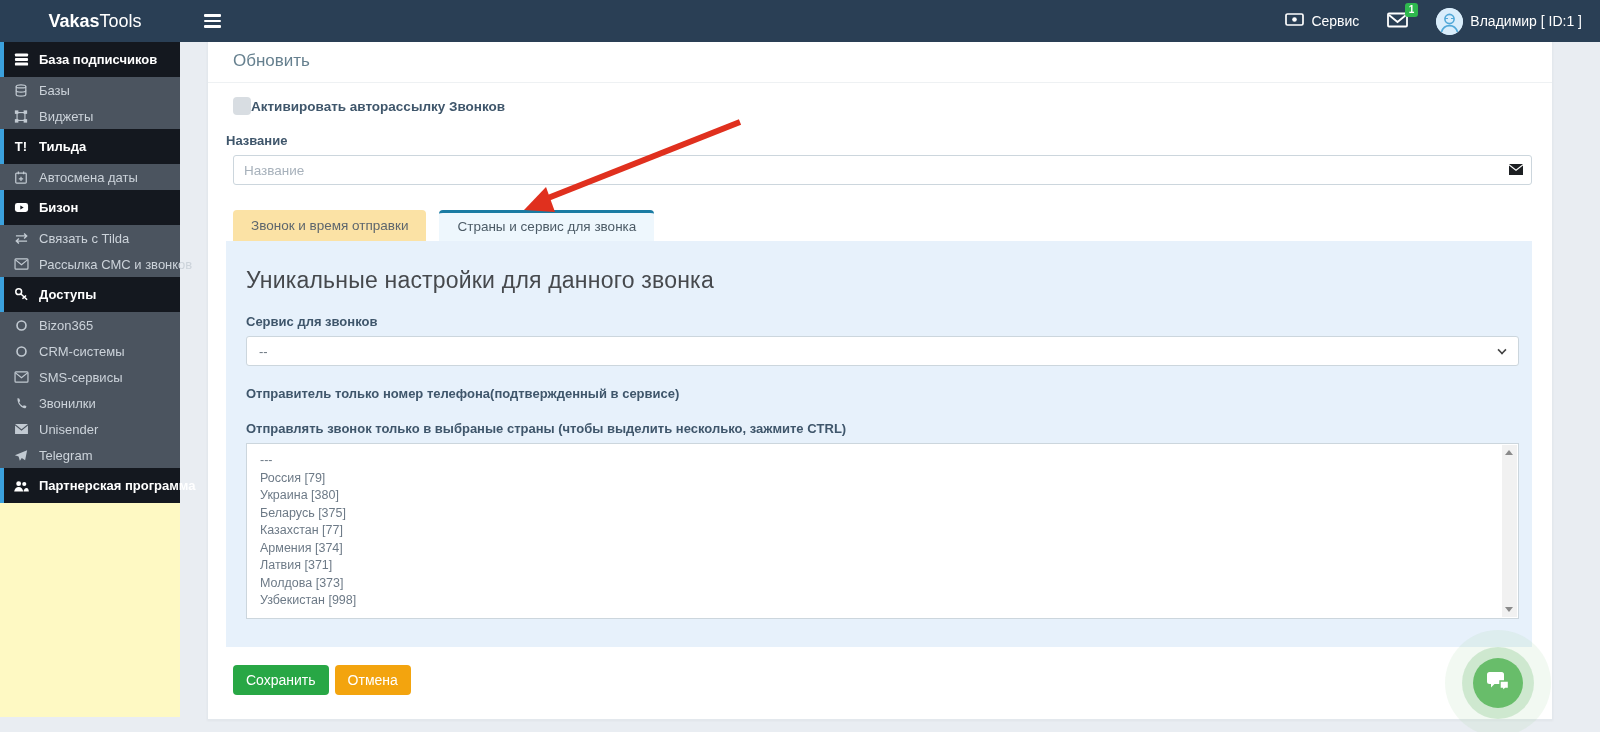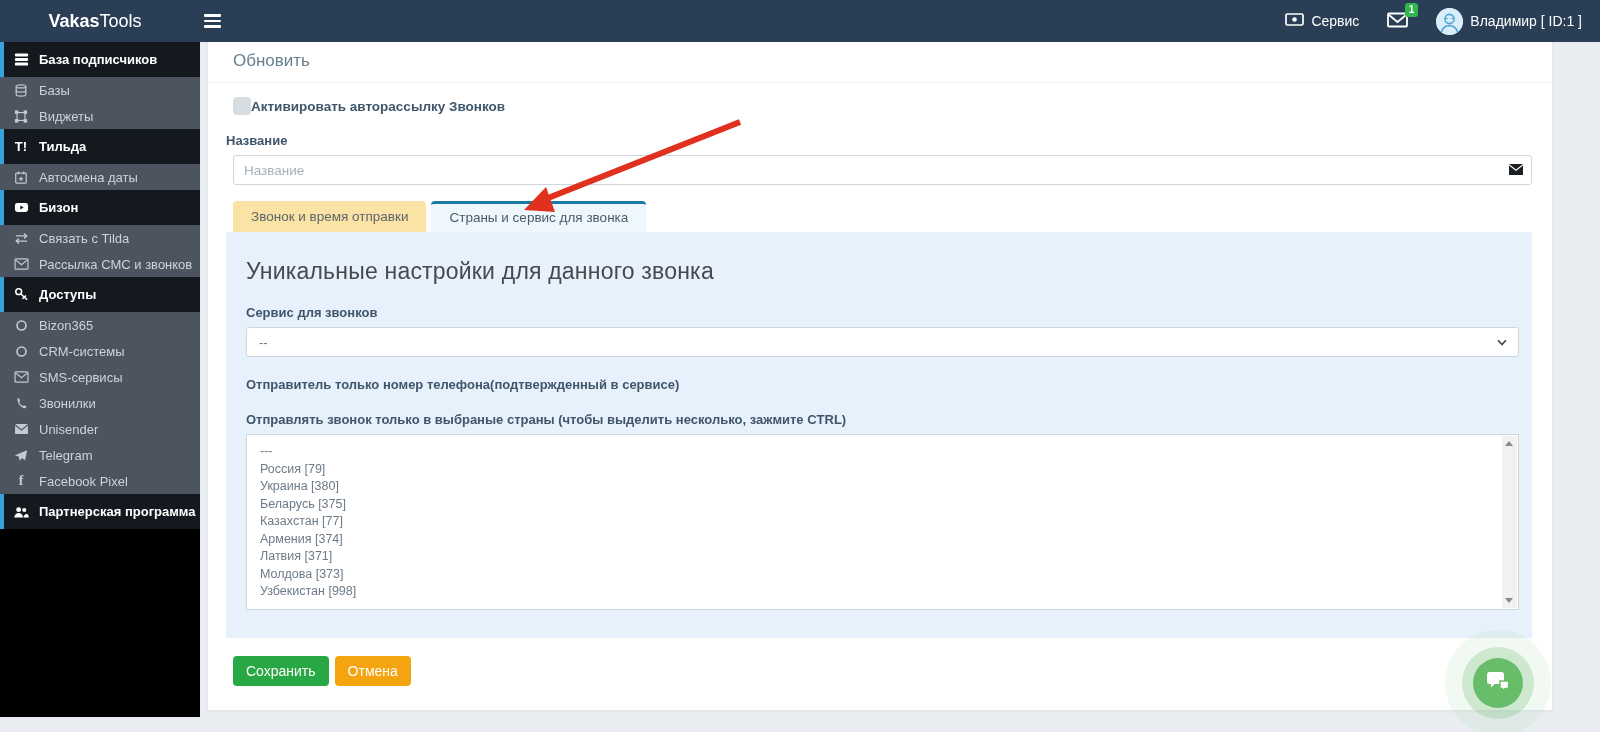--- a/index.html
+++ b/index.html
@@ -15,21 +15,21 @@
   .hamburger span { display:block; width:17px; height:2.5px; background:#fff; margin:3px 0; border-radius:1px; }
   .nav-right { margin-left:auto; display:flex; align-items:center; gap:28px; padding-right:18px; font-size:14px; }
   .nav-item { display:flex; align-items:center; gap:7px; cursor:pointer; }
   .mail-wrap { position:relative; }
   .badge { position:absolute; top:-9px; right:-10px; background:#2eb84e; color:#fff; font-size:10px;
            line-height:14px; padding:0 4px; border-radius:3px; font-weight:bold; }
   .avatar { width:27px; height:27px; border-radius:50%; background:#d9edfb; display:flex;
             align-items:center; justify-content:center; overflow:hidden; }
 
   
-  .sidebar { position:absolute; top:42px; left:0; width:200px; height:675px; background:#000000; z-index:10; }
+  .sidebar { position:absolute; top:42px; left:0; width:180px; height:675px; background:#fef9c3; z-index:10; }
   .side-item { display:flex; align-items:center; gap:10px; font-size:13px; padding:0 10px; cursor:pointer; white-space:nowrap; }
   .side-item.hdr { height:35px; background:#14181f; color:#fff; font-weight:bold; border-left:4px solid #3ba1dd; padding-left:9px; }
   .side-item.sub { height:26px; background:#4b545f; color:#ccd3da; padding-left:13px; }
   .side-item .ic { width:16px; display:flex; justify-content:center; color:inherit; flex:none; }
   .side-item.sub .ic { color:#c2cad2; }
   .icon-tilda::after { content:"T!"; font-weight:bold; font-size:13px; }
   .icon-facebook::after { content:"f"; font-weight:bold; font-size:14px; font-family:"Liberation Serif",serif; }
 
   
   .main { position:absolute; left:190px; top:30px; width:1410px; height:690px; }
@@ -45,21 +45,21 @@
   .b-label { font-weight:bold; font-size:13.5px; color:#3f566b; }
 
   .field-label { font-weight:bold; font-size:13px; color:#3f566b; margin:18px 0 7px; }
   .input-wrap { position:relative; }
   .text-input { width:100%; height:30px; border:1px solid #ccd6dd; border-radius:3px; padding:0 28px 0 10px;
                 font-size:13.5px; color:#555; font-family:inherit; background:#fff; }
   .text-input::placeholder { color:#a7b1bb; }
   .input-env { position:absolute; right:8px; top:7px; color:#1c1f22; }
 
   
-  .tabs { display:flex; margin-top:16px; }
+  .tabs { display:flex; margin-top:25px;gap:8px; }
   .tab { height:31px; line-height:31px; padding:0 18px; font-size:13.5px; color:#5d666d;
          border-radius:4px 4px 0 0; cursor:pointer; }
   .tab.warn { background:#fbe2a5; margin-right:5px; }
   .tab.active { background:#eef7fd; border-top:3px solid #1a7ba3; line-height:27px; color:#4c5b66; }
 
   
   .panel { background:#e7f1fb; padding:22px 13px 28px 20px; }
   .panel-heading { font-size:23px; font-weight:400; color:#46494d; margin:4px 0 20px; letter-spacing:.2px; }
   .panel .field-label { margin-top:20px; }
   .panel .field-label:first-of-type { margin-top:0; }
@@ -261,24 +261,20 @@
       </span>
     <span>Unisender</span>
   </div>
   <div class="side-item sub">
     <span class="ic">
         <svg width="14" height="13" viewBox="0 0 16 14" fill="currentColor">
           <path d="M15 1L1 6.6l4.2 1.5L6.7 13l2.2-3.2 3.8 2.7z"></path>
         </svg>
       </span>
     <span>Telegram</span>
-  </div>
-  <div class="side-item sub">
-    <span class="ic icon-facebook"></span>
-    <span>Facebook Pixel</span>
   </div>
 
   <div class="side-item hdr">
     <span class="ic">
         <svg width="16" height="14" viewBox="0 0 17 15" fill="currentColor">
           <circle cx="6" cy="5" r="2.6"></circle>
           <circle cx="12" cy="5.3" r="2.2"></circle>
           <path d="M1.2 13.5c.3-3 2.3-5 4.8-5s4.5 2 4.8 5z"></path>
           <path d="M11.2 13.5c.2-2 1.5-3.8 3.3-3.8 1.4 0 2.3 1.6 2.4 3.8z"></path>
         </svg>

